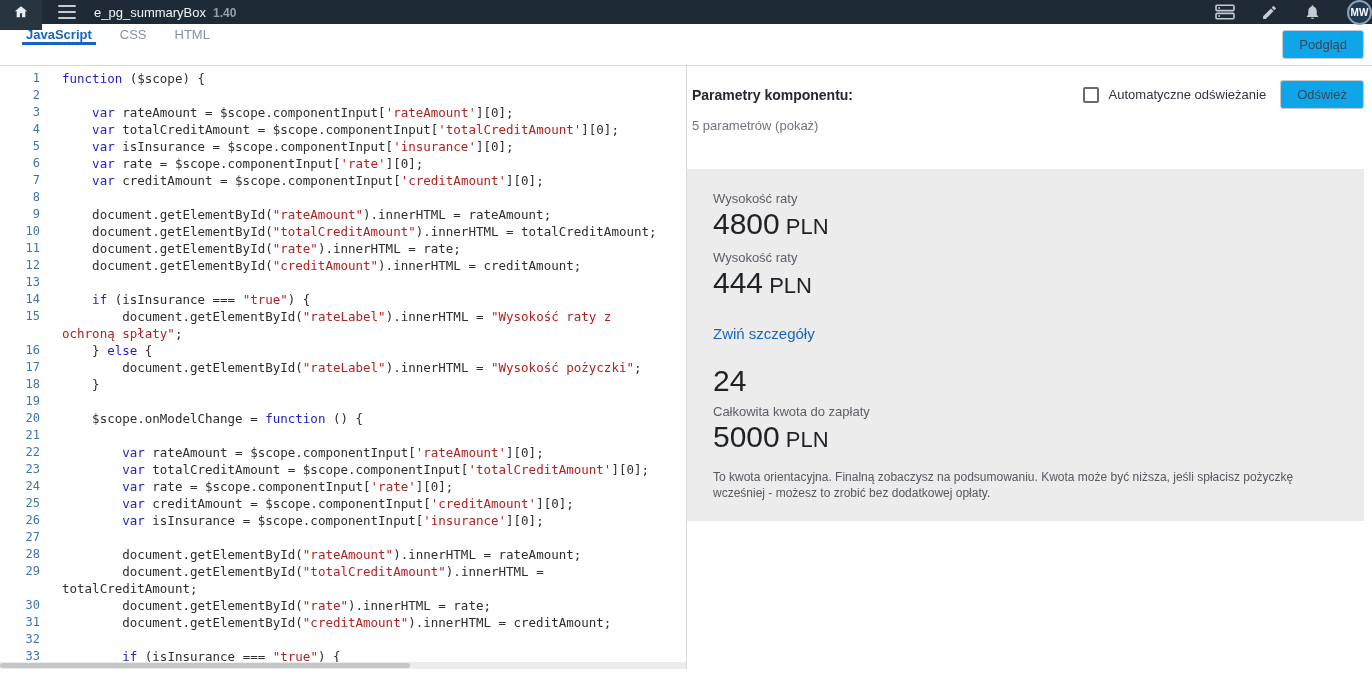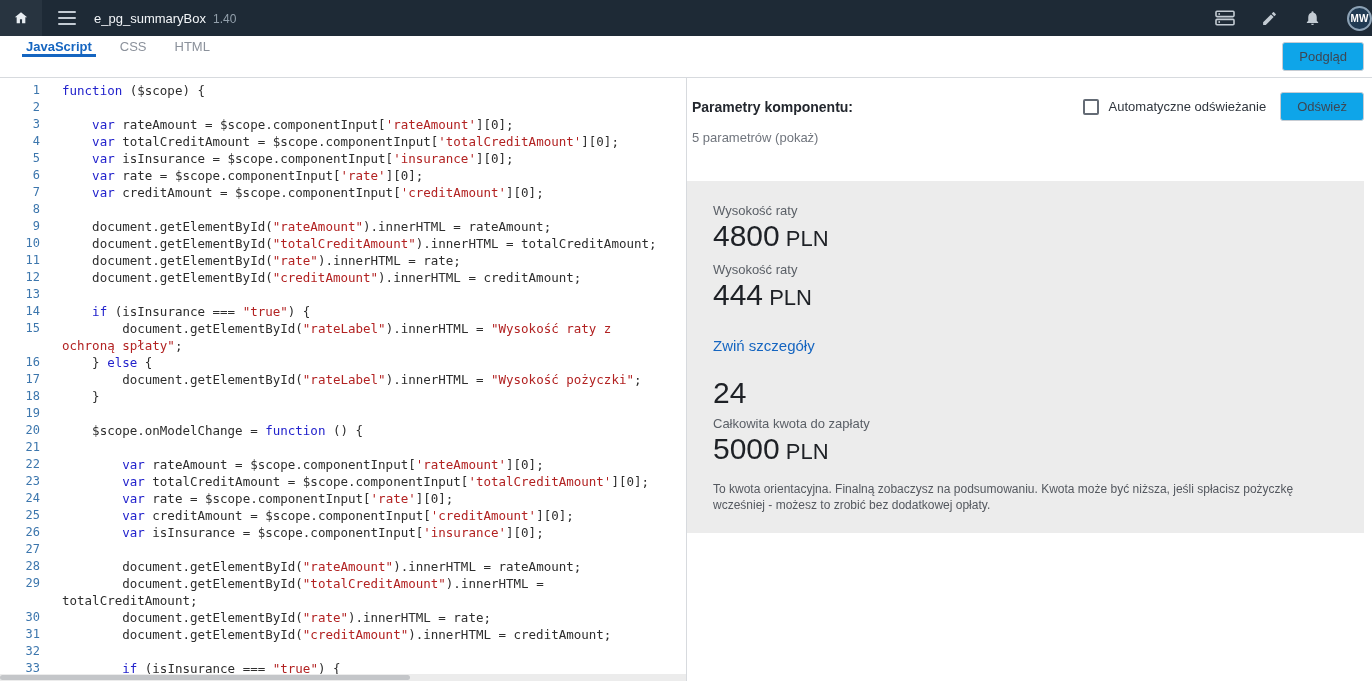--- a/index.html
+++ b/index.html
@@ -1,26 +1,26 @@
 <!DOCTYPE html>
 <html><head>
 <meta charset="utf-8">
 <style>
   * { margin:0; padding:0; box-sizing:border-box; }
   html,body { width:1372px; height:682px; overflow:hidden; background:#fff;
               font-family:"Liberation Sans", sans-serif; }
 
   
-  .topbar { height:36px; background:#1e2a36; display:flex; align-items:center; color:#e8edf2; }
+  .topbar { height:24px; background:#1e2a36; display:flex; align-items:center; color:#e8edf2; }
   .home-btn { width:42px; height:36px; display:flex; align-items:center; justify-content:center;
               background:#283440; cursor:pointer; }
   .hamburger { margin-left:16px; display:flex; align-items:center; cursor:pointer; }
   .title-wrap { margin-left:18px; display:flex; align-items:baseline; gap:7px; }
   .app-title { font-size:13px; color:#f2f5f8; }
-  .app-version { font-size:12px; color:#93a0ac; }
+  .app-version { font-size:12px; color:#93a0ac;font-weight:bold; }
   .topbar-right { margin-left:auto; display:flex; align-items:center; gap:26px; }
   .tb-icon { display:flex; align-items:center; cursor:pointer; }
   .avatar { width:25px; height:25px; border-radius:50%; background:#203a52; border:2px solid #8da2b5;
             color:#fff; font-size:10px; font-weight:bold; display:flex; align-items:center;
             justify-content:center; cursor:pointer; }
 
   
   .tabbar { height:42px; display:flex; align-items:flex-start; border-bottom:1px solid #d7dade;
             background:#fff; padding:0 8px 0 22px; }
   .tab { display:flex; align-items:center; font-size:13px; color:#8b919b; padding:3px 4px 0 4px;

